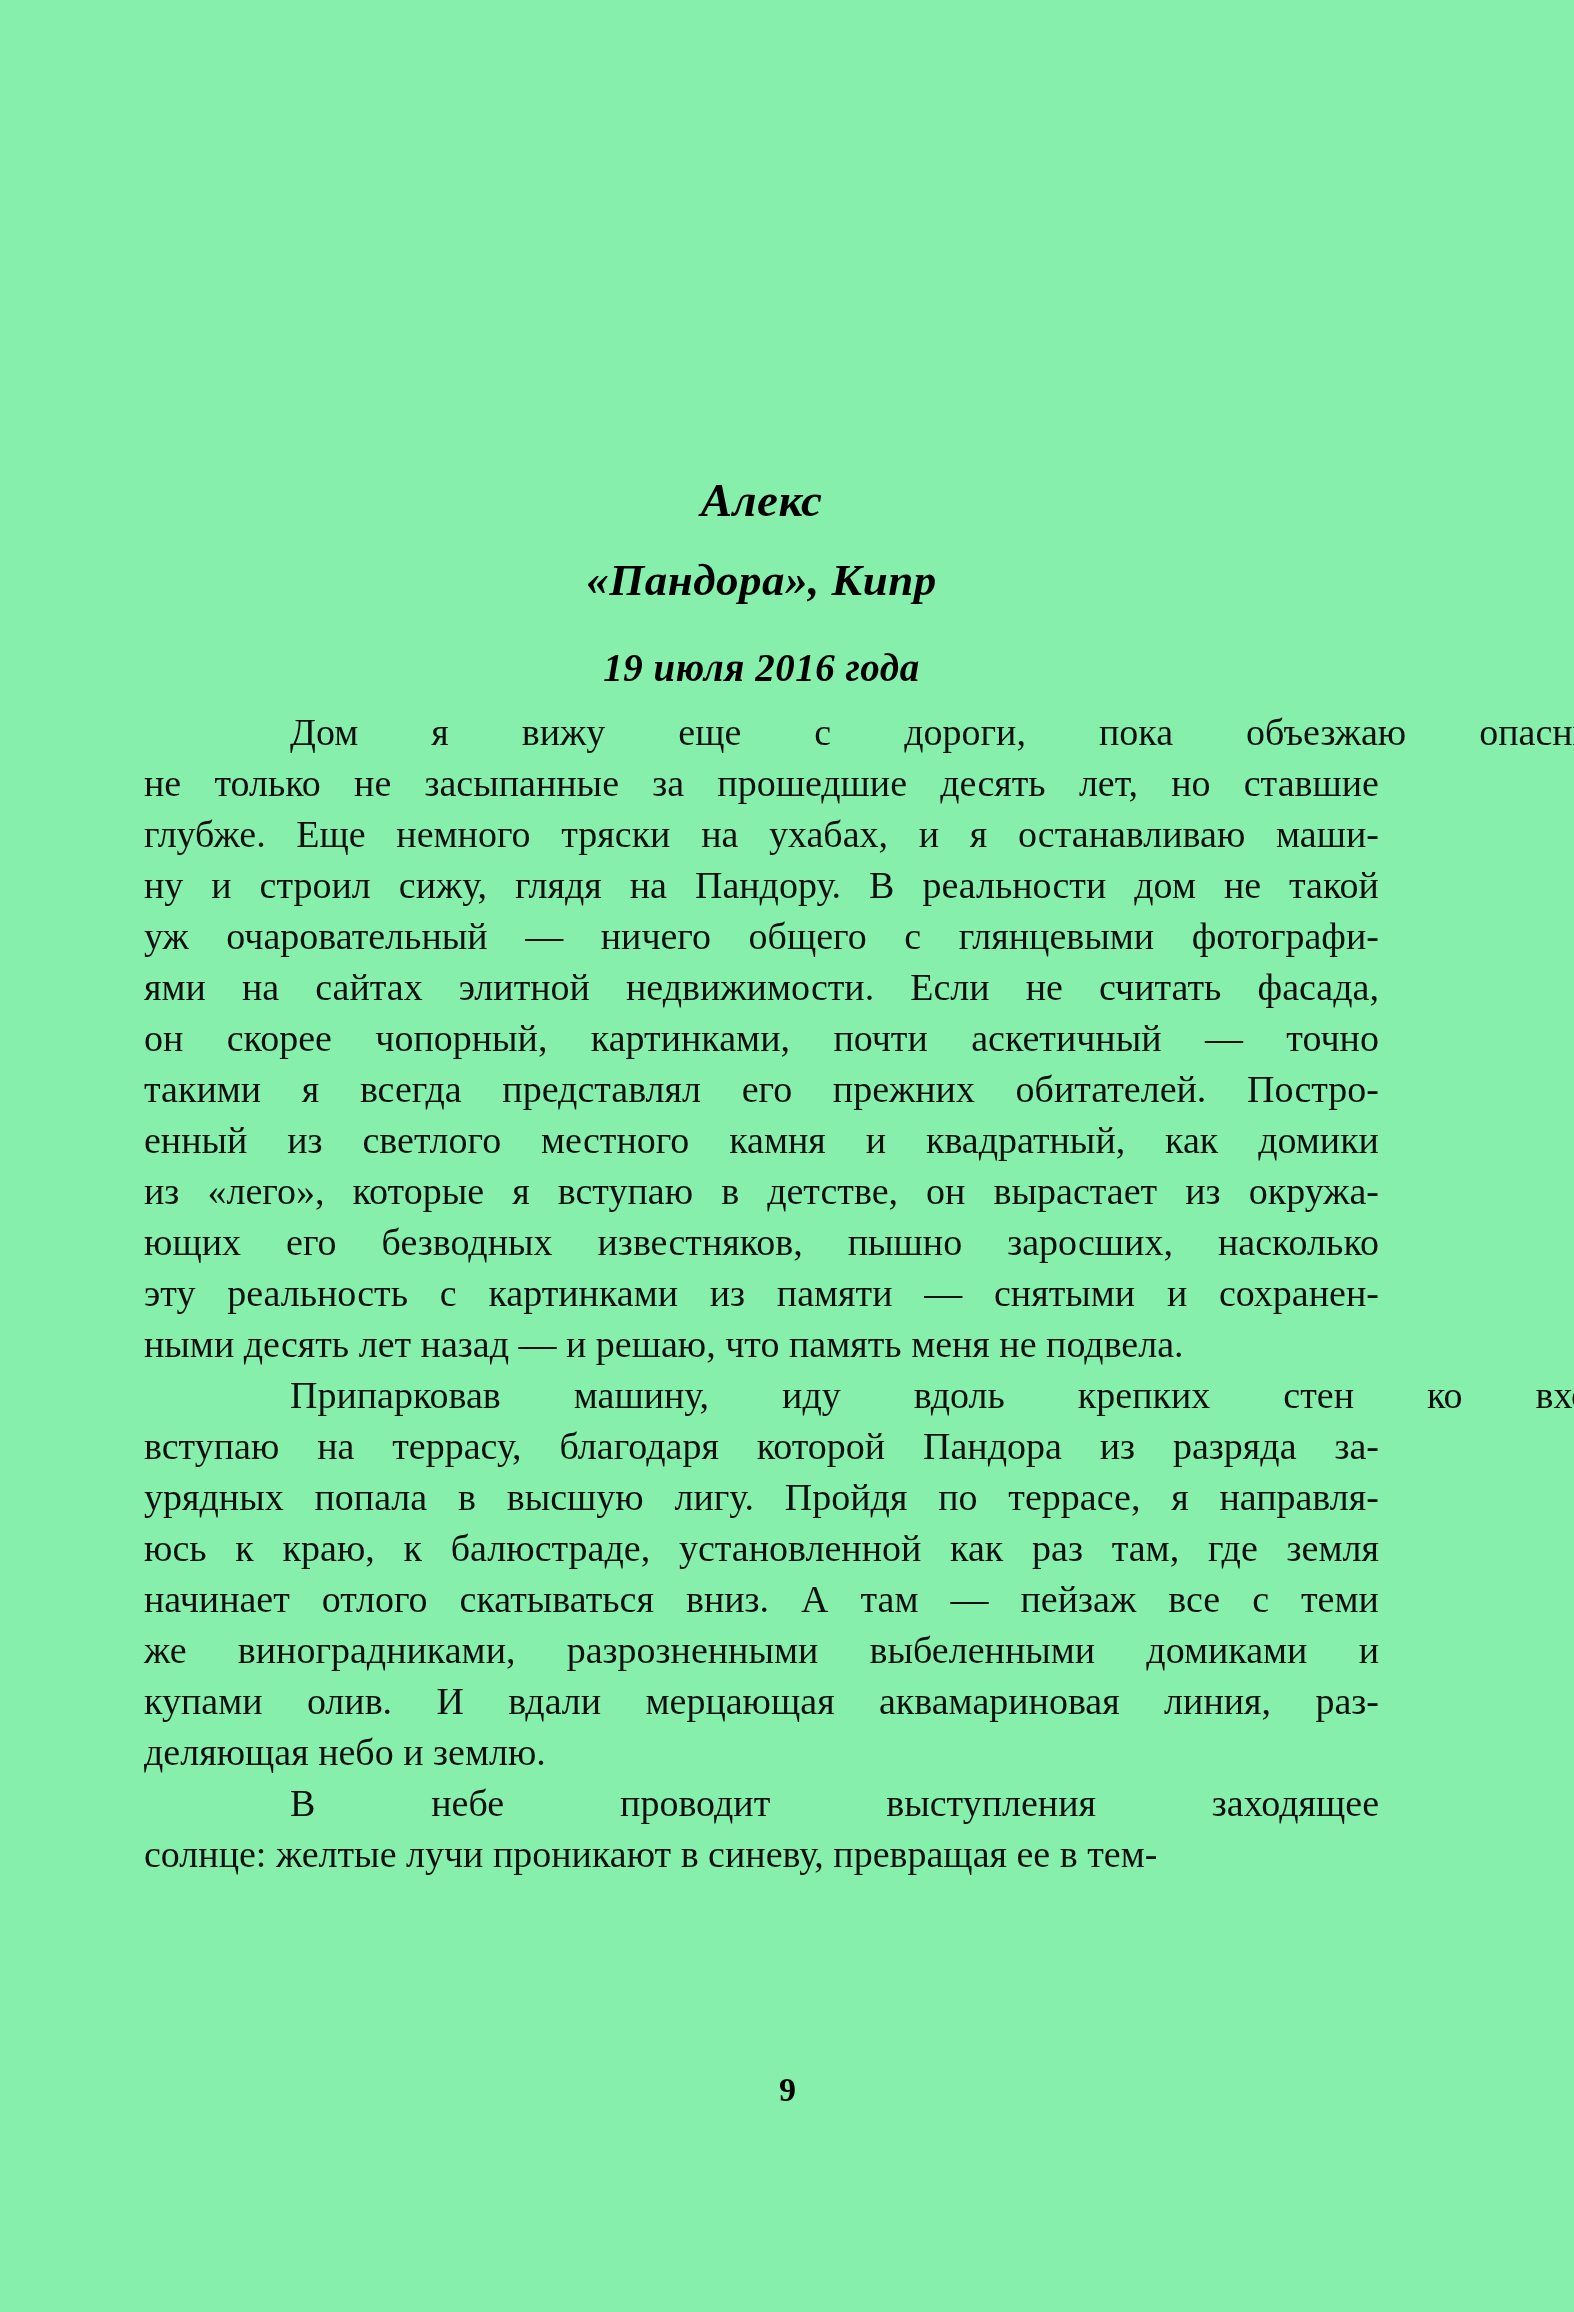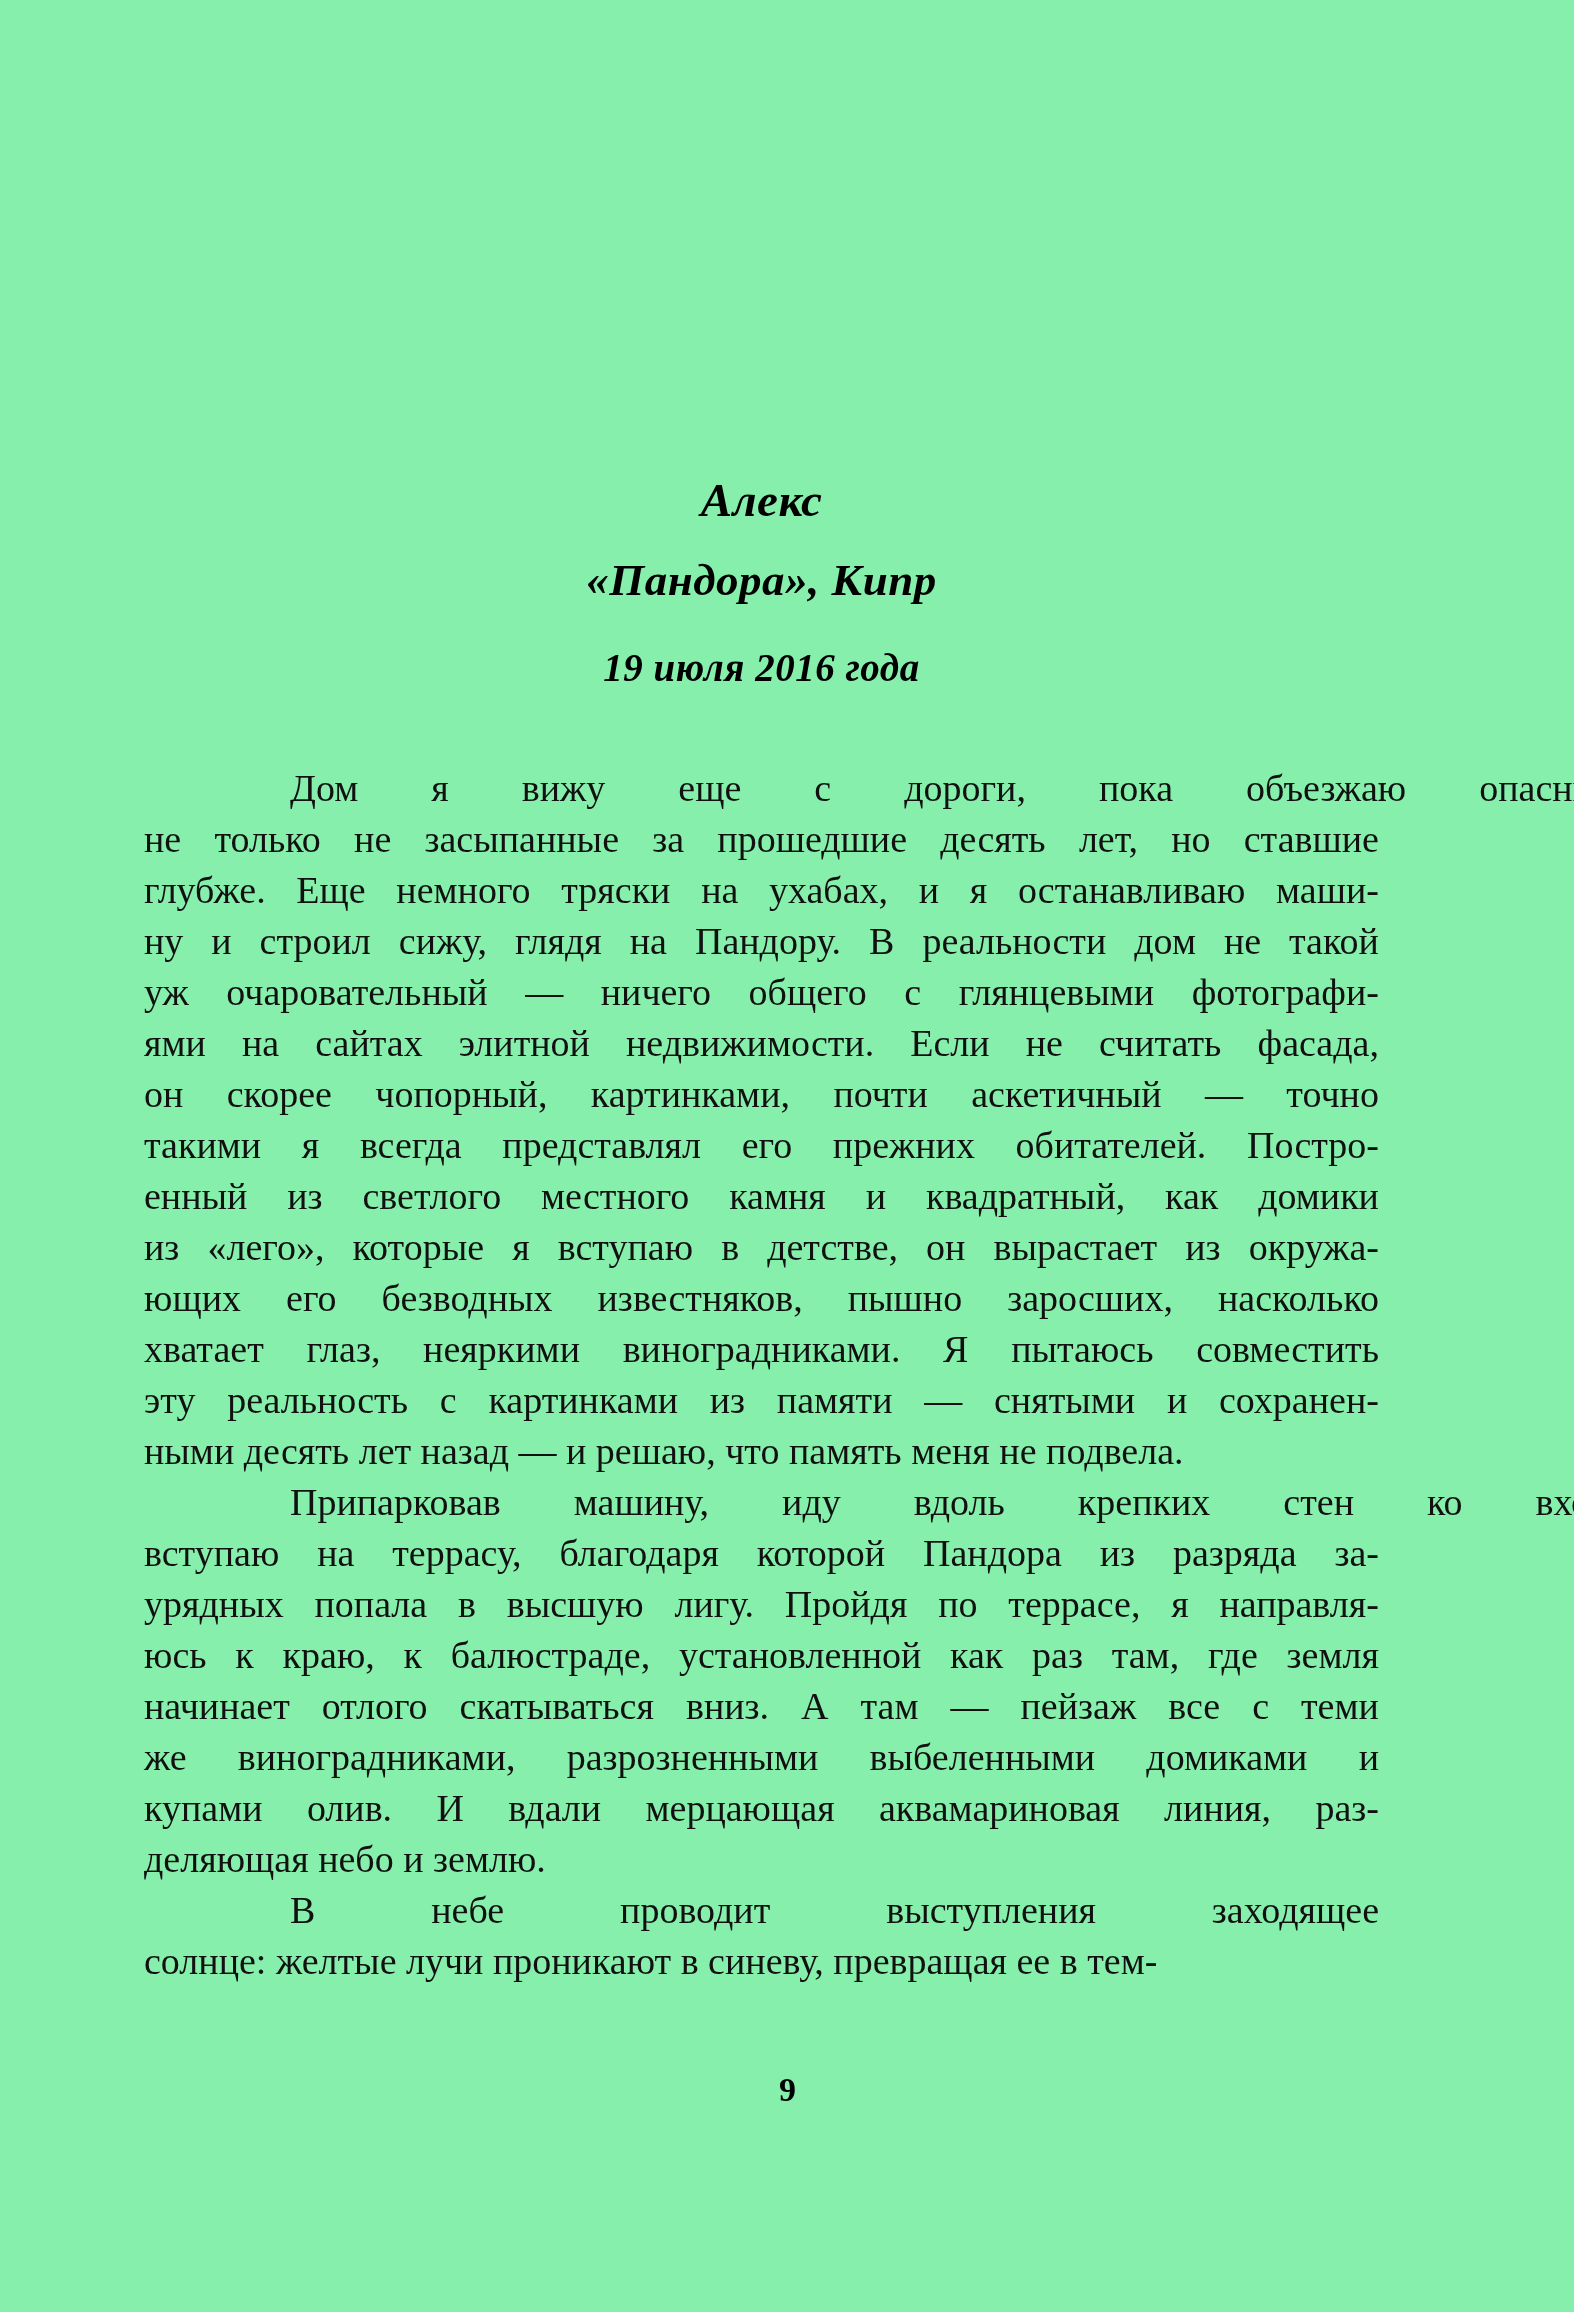--- a/index.html
+++ b/index.html
@@ -49,21 +49,21 @@
     letter-spacing: 0.5px;
   }
   .heading-tertiary {
     font-size: 39px;
     margin-top: 45px;
     letter-spacing: 0.5px;
   }
 
   
   .body-block {
-    margin-top: 76px;
+    margin-top: 20px;
   }
   .paragraph {
     margin: 0;
   }
   
   .line {
     display: block;
     font-size: 38px;
     line-height: 51px;
     color: #111111;
@@ -232,29 +232,20 @@
             <span class="w">окружа-</span>
           </span>
           <span class="line justify">
             <span class="w">ющих</span>
             <span class="w">его</span>
             <span class="w">безводных</span>
             <span class="w">известняков,</span>
             <span class="w">пышно</span>
             <span class="w">заросших,</span>
             <span class="w">насколько</span>
-          </span>
-          <span class="line justify">
-            <span class="w">хватает</span>
-            <span class="w">глаз,</span>
-            <span class="w">неяркими</span>
-            <span class="w">виноградниками.</span>
-            <span class="w">Я</span>
-            <span class="w">пытаюсь</span>
-            <span class="w">совместить</span>
           </span>
           <span class="line justify">
             <span class="w">эту</span>
             <span class="w">реальность</span>
             <span class="w">с</span>
             <span class="w">картинками</span>
             <span class="w">из</span>
             <span class="w">памяти</span>
             <span class="w">—</span>
             <span class="w">снятыми</span>

